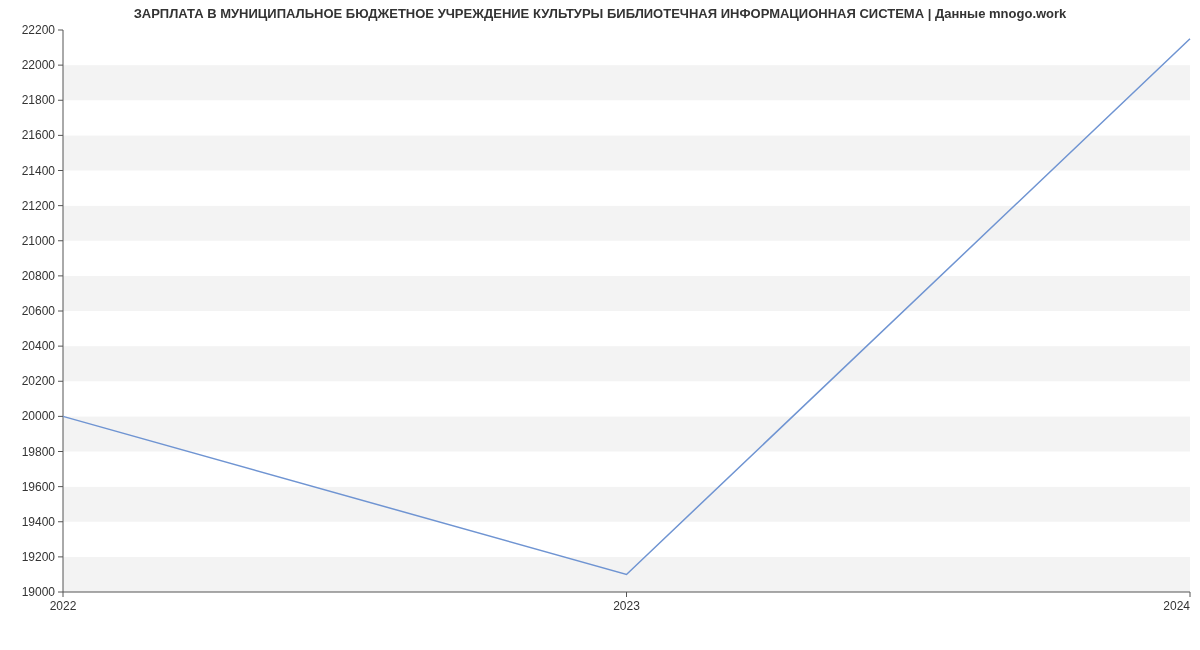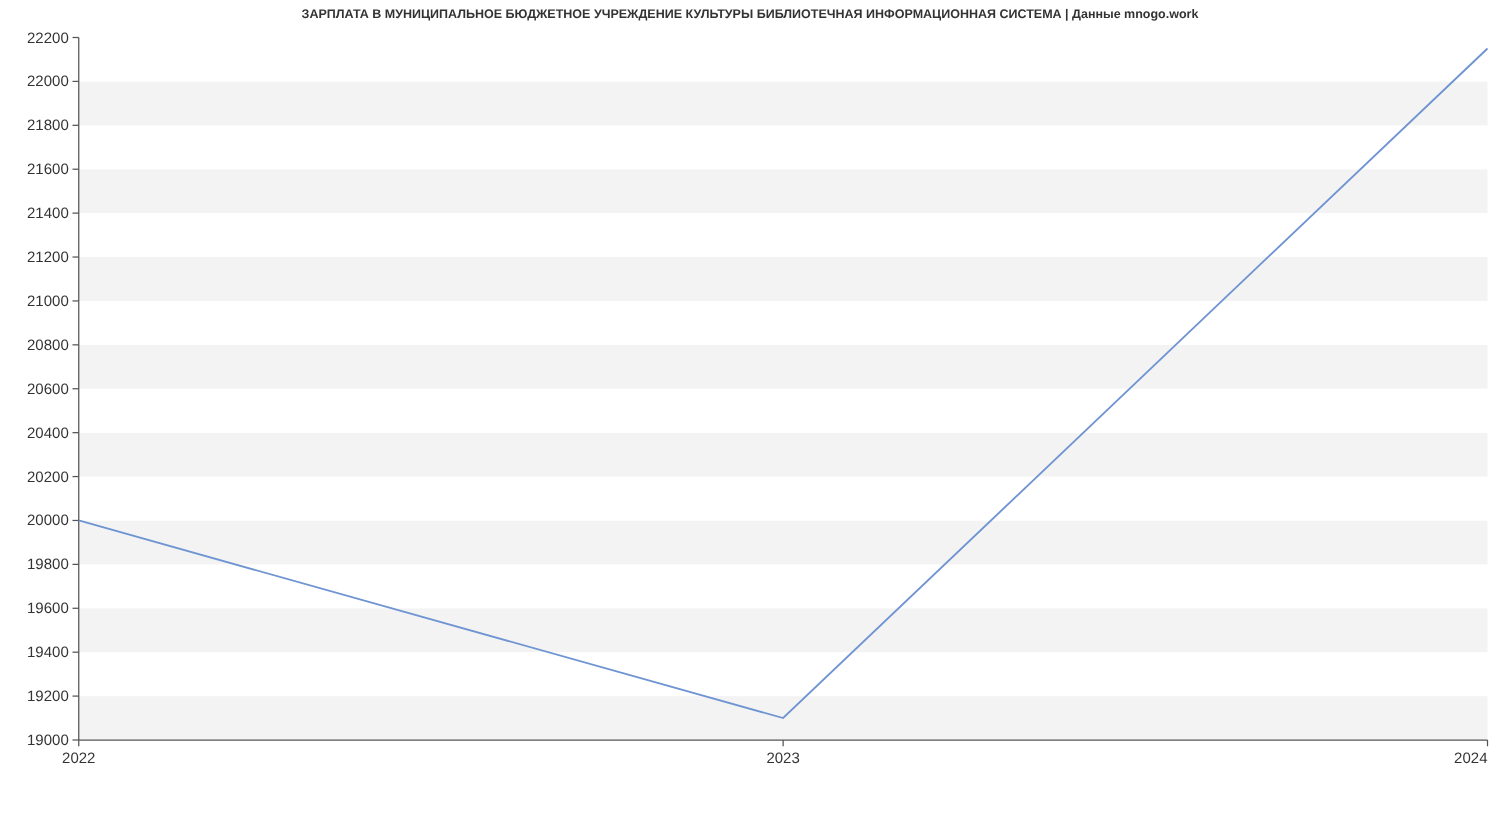--- a/index.html
+++ b/index.html
@@ -14,21 +14,21 @@
     position: relative;
     width: 1200px;
     height: 650px;
   }
   .title {
     position: absolute;
     top: 6px;
     left: 0;
     width: 1200px;
     text-align: center;
-    font-size: 10px;
+    font-size: 13px;
     font-weight: bold;
     color: #333333;
   }
   svg {
     position: absolute;
     top: 0;
     left: 0;
   }
   .axis-line {
     stroke: #555555;

